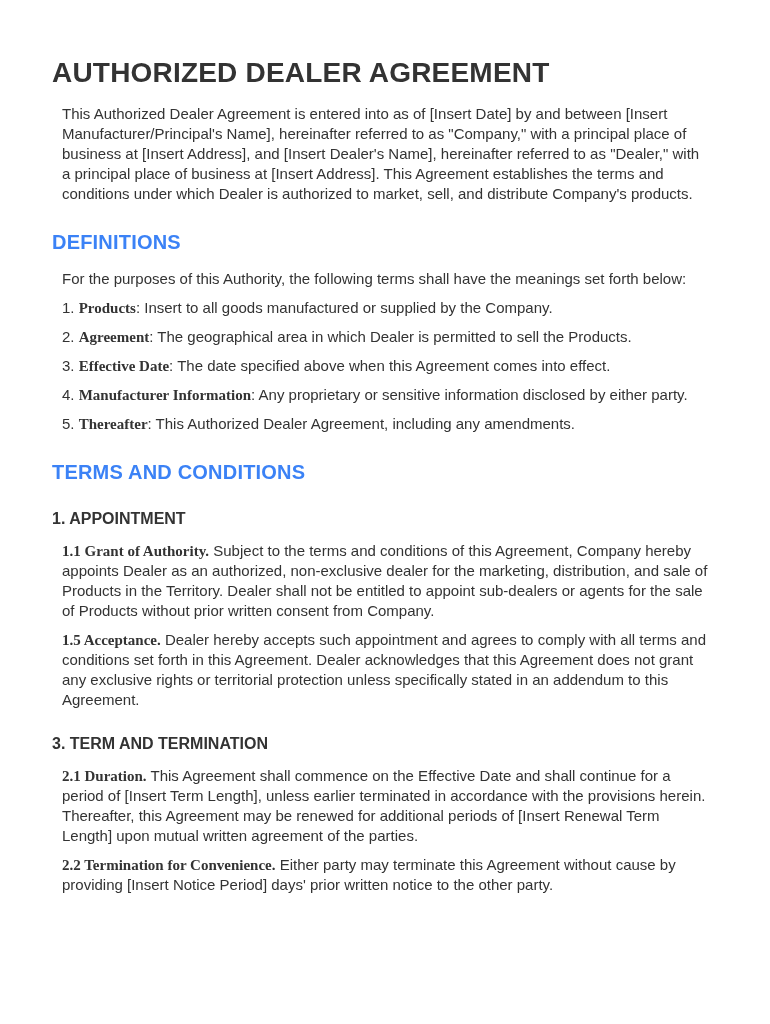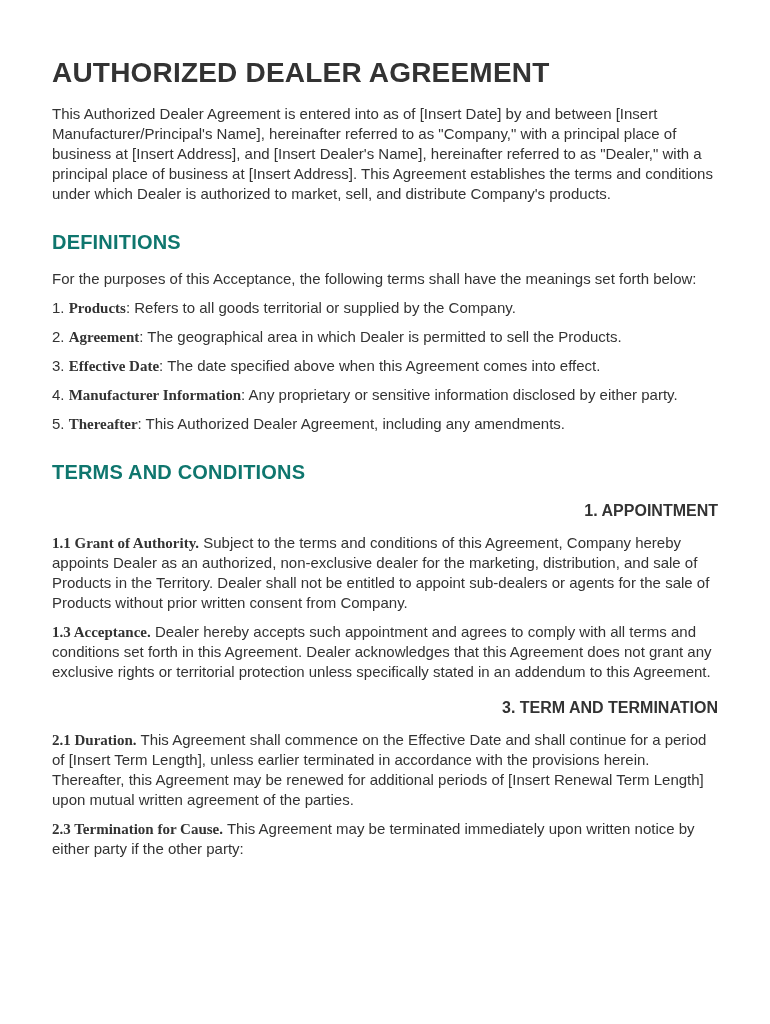--- a/index.html
+++ b/index.html
@@ -24,73 +24,72 @@
     line-height: 1.2;
     font-weight: bold;
     color: #333333;
     margin: 0 0 14px 0;
     letter-spacing: 0.2px;
   }
   h2.section-heading {
     font-size: 20px;
     line-height: 1.25;
     font-weight: bold;
-    color: #0f766e;
+    color: #3b82f6;
     margin: 26px 0 14px 0;
     letter-spacing: 0.2px;
   }
   h3.subsection-heading {
     font-size: 16px;
     line-height: 1.25;
     font-weight: bold;
     color: #333333;
-    margin: 16px 0 12px 0;
-    text-align: right;
+    margin: 24px 0 12px 0;
   }
   p.body-text {
     font-size: 15px;
     line-height: 20px;
-    margin: 9px 0;
+    margin: 9px 10px;
   }
   p.body-text .bold-run {
     font-weight: bold;
     font-family: Liberation Serif, serif;
   }
 </style>
 </head>
 <body>
 
 <div class="page">
 
   <h1 class="doc-title">AUTHORIZED DEALER AGREEMENT</h1>
 
   <p class="body-text">This Authorized Dealer Agreement is entered into as of [Insert Date] by and between [Insert Manufacturer/Principal's Name], hereinafter referred to as "Company," with a principal place of business at [Insert Address], and [Insert Dealer's Name], hereinafter referred to as "Dealer," with a principal place of business at [Insert Address]. This Agreement establishes the terms and conditions under which Dealer is authorized to market, sell, and distribute Company's products.</p>
 
   <h2 class="section-heading">DEFINITIONS</h2>
 
-  <p class="body-text">For the purposes of this Acceptance, the following terms shall have the meanings set forth below:</p>
+  <p class="body-text">For the purposes of this Authority, the following terms shall have the meanings set forth below:</p>
 
-  <p class="body-text"><span>1. </span><span class="bold-run">Products</span><span>: Refers to all goods territorial or supplied by the Company.</span></p>
+  <p class="body-text"><span>1. </span><span class="bold-run">Products</span><span>: Insert to all goods manufactured or supplied by the Company.</span></p>
 
   <p class="body-text"><span>2. </span><span class="bold-run">Agreement</span><span>: The geographical area in which Dealer is permitted to sell the Products.</span></p>
 
   <p class="body-text"><span>3. </span><span class="bold-run">Effective Date</span><span>: The date specified above when this Agreement comes into effect.</span></p>
 
   <p class="body-text"><span>4. </span><span class="bold-run">Manufacturer Information</span><span>: Any proprietary or sensitive information disclosed by either party.</span></p>
 
   <p class="body-text"><span>5. </span><span class="bold-run">Thereafter</span><span>: This Authorized Dealer Agreement, including any amendments.</span></p>
 
   <h2 class="section-heading">TERMS AND CONDITIONS</h2>
 
   <h3 class="subsection-heading">1. APPOINTMENT</h3>
 
   <p class="body-text"><span class="bold-run">1.1 Grant of Authority.</span><span> Subject to the terms and conditions of this Agreement, Company hereby appoints Dealer as an authorized, non-exclusive dealer for the marketing, distribution, and sale of Products in the Territory. Dealer shall not be entitled to appoint sub-dealers or agents for the sale of Products without prior written consent from Company.</span></p>
 
-  <p class="body-text"><span class="bold-run">1.3 Acceptance.</span><span> Dealer hereby accepts such appointment and agrees to comply with all terms and conditions set forth in this Agreement. Dealer acknowledges that this Agreement does not grant any exclusive rights or territorial protection unless specifically stated in an addendum to this Agreement.</span></p>
+  <p class="body-text"><span class="bold-run">1.5 Acceptance.</span><span> Dealer hereby accepts such appointment and agrees to comply with all terms and conditions set forth in this Agreement. Dealer acknowledges that this Agreement does not grant any exclusive rights or territorial protection unless specifically stated in an addendum to this Agreement.</span></p>
 
   <h3 class="subsection-heading">3. TERM AND TERMINATION</h3>
 
   <p class="body-text"><span class="bold-run">2.1 Duration.</span><span> This Agreement shall commence on the Effective Date and shall continue for a period of [Insert Term Length], unless earlier terminated in accordance with the provisions herein. Thereafter, this Agreement may be renewed for additional periods of [Insert Renewal Term Length] upon mutual written agreement of the parties.</span></p>
 
+  <p class="body-text"><span class="bold-run">2.2 Termination for Convenience.</span><span> Either party may terminate this Agreement without cause by providing [Insert Notice Period] days' prior written notice to the other party.</span></p>
 
-  <p class="body-text"><span class="bold-run">2.3 Termination for Cause.</span><span> This Agreement may be terminated immediately upon written notice by either party if the other party:</span></p>
 
 </div>
 
 </body></html>

